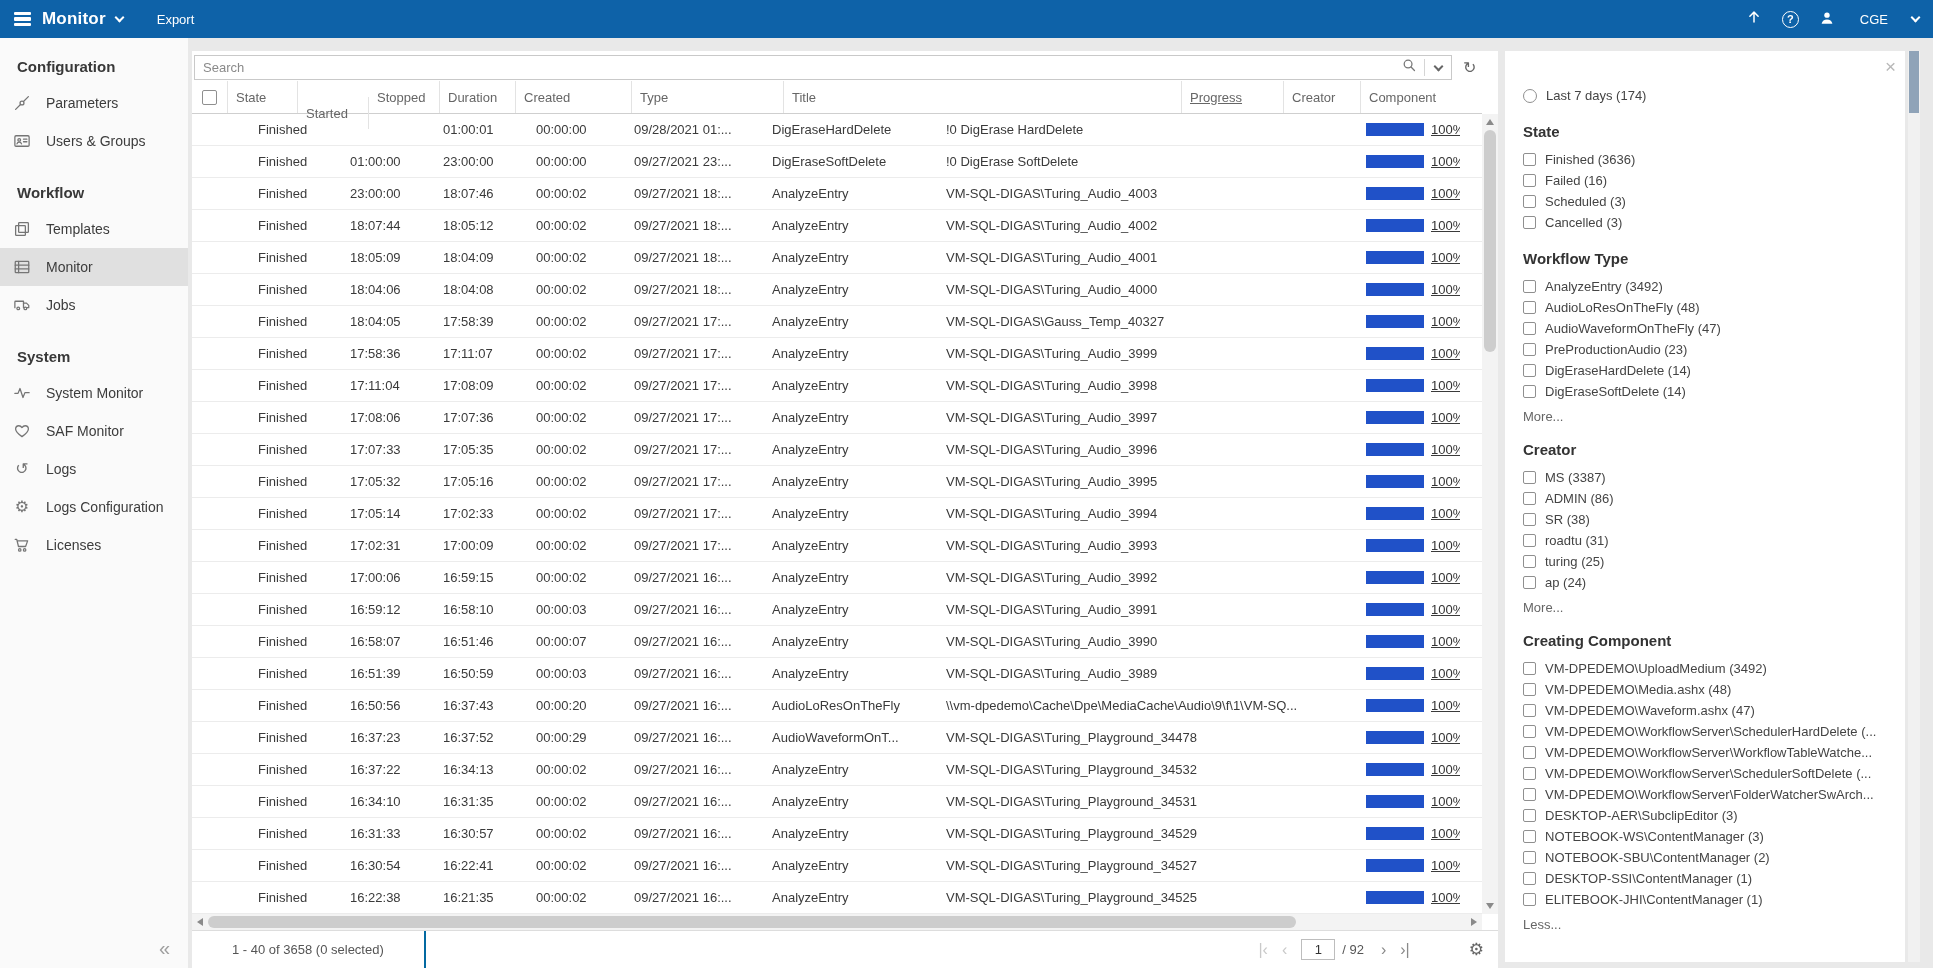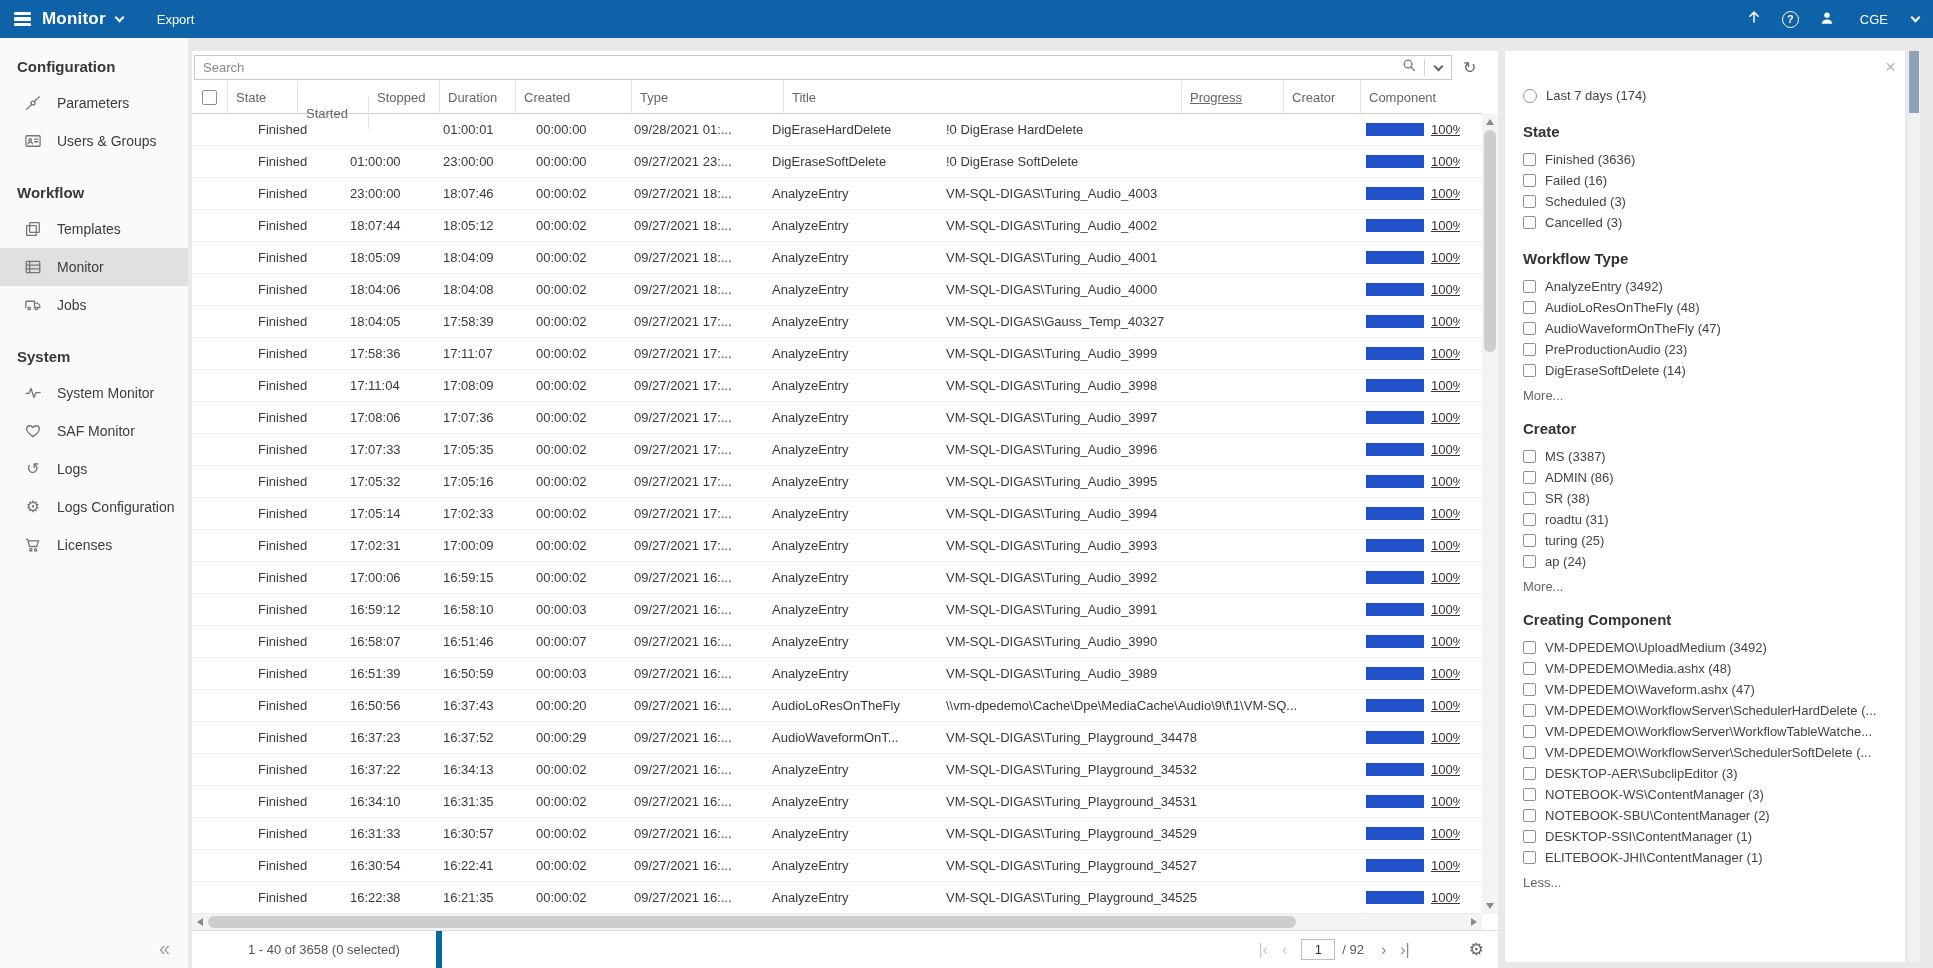--- a/index.html
+++ b/index.html
@@ -19,21 +19,21 @@
   .tb-chev{margin:-3px 0 0 10px;}
   .tb-export{font-size:13px;margin-left:34px;cursor:pointer;}
   .tb-right{margin-left:auto;display:flex;align-items:center;gap:19px;}
   .help{width:17px;height:17px;border:1.5px solid #fff;border-radius:50%;font-size:11px;font-weight:700;display:flex;align-items:center;justify-content:center;}
   .tb-user{font-size:13px;display:flex;align-items:center;gap:24px;}
   
   .sidebar{position:absolute;left:0;top:38px;bottom:0;width:188px;background:#fafafa;}
   .sgroup{margin-top:24px;}
   .sgroup:first-child{margin-top:20px;}
   .sgtitle{font-size:15px;font-weight:700;color:#383838;padding:0 0 9px 17px;}
-  .sitem{height:38px;display:flex;align-items:center;padding-left:24px;font-size:14px;color:#3c3c3c;cursor:pointer;}
+  .sitem{height:38px;display:flex;align-items:center;padding-left:13px;font-size:14px;color:#3c3c3c;cursor:pointer;}
   .sitem.sel{background:#e0e0e0;}
   .icn{width:18px;height:18px;flex:0 0 18px;margin-right:15px;display:flex;align-items:center;justify-content:center;color:#757575;}
   .icn svg{width:18px;height:18px;stroke:#757575;fill:none;stroke-width:1.7;stroke-linecap:round;stroke-linejoin:round;}
   .glyph-icn{font-size:16px;line-height:1;color:#757575;}
   .collapse{position:absolute;bottom:8px;right:18px;font-size:20px;color:#9e9e9e;cursor:pointer;}
   
   .main{position:absolute;left:192px;top:51px;width:1306px;bottom:0;background:#ffffff;}
   .search-row{height:30px;display:flex;align-items:center;padding:3px 0 0 2px;}
   .search-box{width:1258px;height:25px;border:1px solid #c9c9c9;display:flex;align-items:center;background:#fff;}
   .search-box input{flex:1;border:none;outline:none;font-size:13px;padding-left:8px;color:#333;font-family:"Liberation Sans",sans-serif;background:transparent;}
@@ -68,21 +68,21 @@
   .vthumb{position:absolute;top:16px;left:2px;right:2px;height:222px;background:#cdcdcd;border-radius:6px;}
   .hscroll{position:absolute;left:0;right:16px;bottom:38px;height:16px;background:#f3f3f3;display:flex;align-items:center;}
   .hthumb{position:absolute;left:16px;width:1088px;top:2px;bottom:2px;background:#cdcdcd;border-radius:6px;}
   .tri{width:0;height:0;position:absolute;}
   .tri-up{border-left:4px solid transparent;border-right:4px solid transparent;border-bottom:6px solid #8a8a8a;left:4px;top:5px;}
   .tri-down{border-left:4px solid transparent;border-right:4px solid transparent;border-top:6px solid #8a8a8a;left:4px;bottom:5px;}
   .tri-left{border-top:4px solid transparent;border-bottom:4px solid transparent;border-right:6px solid #8a8a8a;left:5px;top:4px;}
   .tri-right{border-top:4px solid transparent;border-bottom:4px solid transparent;border-left:6px solid #8a8a8a;right:5px;top:4px;}
   
   .bottombar{position:absolute;left:0;right:0;bottom:0;height:38px;background:#fff;border-top:1px solid #ddd;display:flex;align-items:center;font-size:13px;color:#555;}
-  .bb-left{width:234px;height:100%;display:flex;align-items:center;padding-left:40px;border-right:6px solid #0369a1;white-space:nowrap;margin-left:16px;}
+  .bb-left{width:234px;height:100%;display:flex;align-items:center;padding-left:40px;border-right:2px solid #0369a1;white-space:nowrap;}
   .bb-right{margin-left:auto;display:flex;align-items:center;padding-right:14px;}
   .pg{font-size:16px;margin:0 7px;color:#8a8a8a;cursor:pointer;line-height:1;}
   .pg.dis{color:#c9c9c9;}
   .pg-input{width:34px;height:21px;border:1px solid #bdbdbd;text-align:center;font-size:13px;color:#333;margin:0 7px;font-family:"Liberation Sans",sans-serif;outline:none;}
   .pg-total{margin-right:10px;}
   .gear{font-size:17px;color:#666;margin-left:52px;cursor:pointer;line-height:1;}
   
   .fpanel{position:absolute;left:1505px;top:51px;width:400px;bottom:6px;background:#fff;padding:34px 14px 0 18px;font-size:13px;overflow:hidden;}
   .fclose{position:absolute;top:6px;right:9px;font-size:19px;color:#b8b8b8;cursor:pointer;line-height:1;}
   .fradio{display:flex;align-items:center;height:21px;cursor:pointer;color:#444;}
@@ -764,20 +764,24 @@
         <label class="fitem">
           <span class="cb"></span>
           <span class="flab">AudioWaveformOnTheFly (47)</span>
         </label>
 
         <label class="fitem">
           <span class="cb"></span>
           <span class="flab">PreProductionAudio (23)</span>
         </label>
 
+        <label class="fitem">
+          <span class="cb"></span>
+          <span class="flab">DigEraseHardDelete (14)</span>
+        </label>
 
         <label class="fitem">
           <span class="cb"></span>
           <span class="flab">DigEraseSoftDelete (14)</span>
         </label>
       </div>
     <div class="flink">More...</div>
   </div>
 
   <div class="fsection">
@@ -844,20 +848,24 @@
         <label class="fitem">
           <span class="cb"></span>
           <span class="flab">VM-DPEDEMO\WorkflowServer\WorkflowTableWatche...</span>
         </label>
 
         <label class="fitem">
           <span class="cb"></span>
           <span class="flab">VM-DPEDEMO\WorkflowServer\SchedulerSoftDelete (...</span>
         </label>
 
+        <label class="fitem">
+          <span class="cb"></span>
+          <span class="flab">VM-DPEDEMO\WorkflowServer\FolderWatcherSwArch...</span>
+        </label>
 
         <label class="fitem">
           <span class="cb"></span>
           <span class="flab">DESKTOP-AER\SubclipEditor (3)</span>
         </label>
 
         <label class="fitem">
           <span class="cb"></span>
           <span class="flab">NOTEBOOK-WS\ContentManager (3)</span>
         </label>

